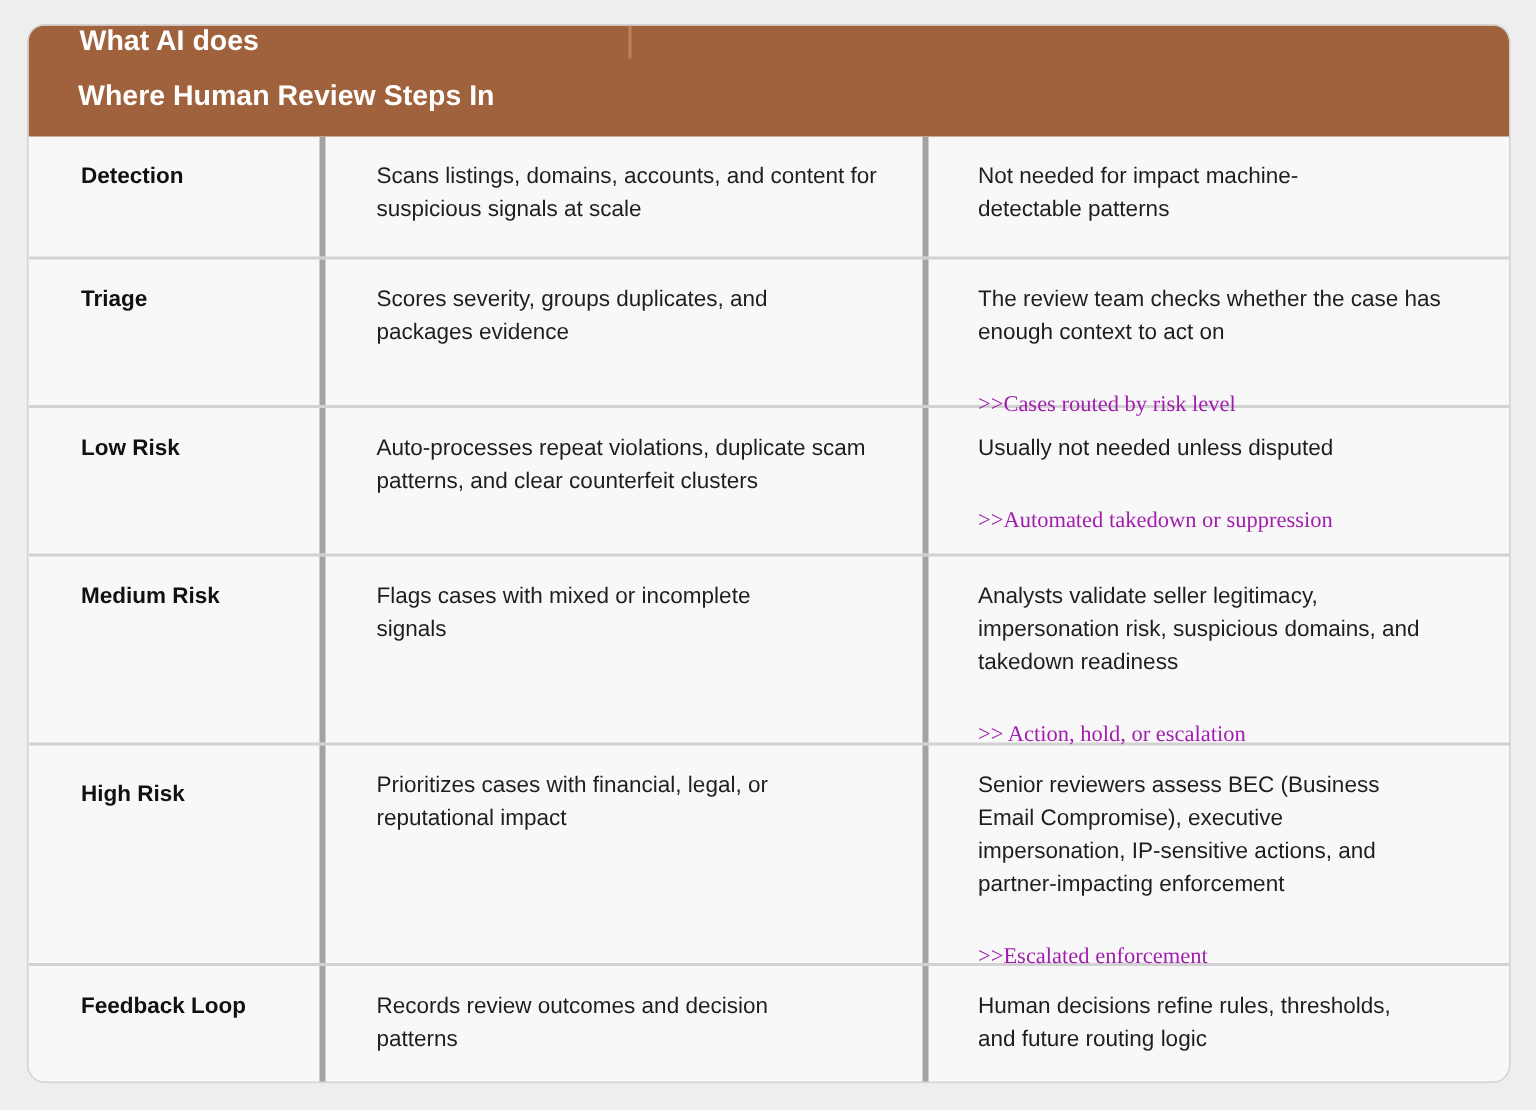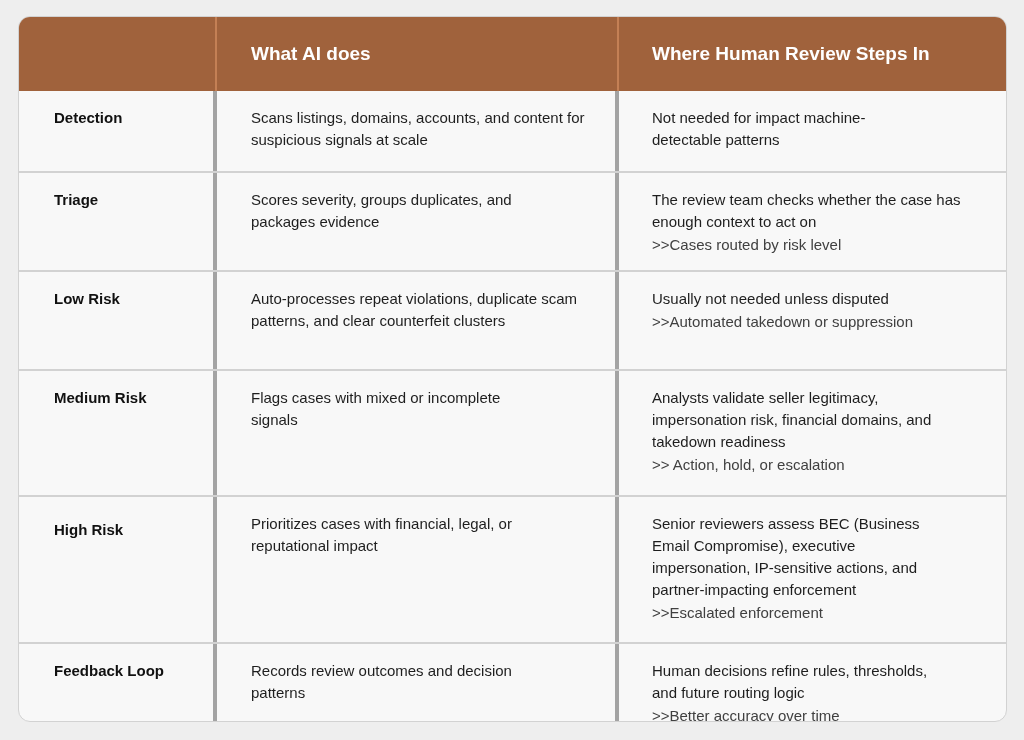--- a/index.html
+++ b/index.html
@@ -6,33 +6,33 @@
   body {
     width:1024px; height:740px; background:#eeeeee;
     font-family:"Liberation Sans", sans-serif; position:relative; overflow:hidden;
   }
   .table {
     position:absolute; left:18px; top:16px; width:989px; height:706px;
     border:1px solid #d2d2d2; border-radius:12px; overflow:hidden;
     background:#f8f8f8; box-sizing:border-box;
   }
   .hdr {
-    display:flex; height:74px; background:#a0623c; color:#ffffff;
+    display:flex; height:74px; background:#a0623c; color:#ffffff;flex-direction:column;
   }
   .hdr .c { font-weight:bold; font-size:19px; display:flex; align-items:center; box-sizing:border-box; }
   .c1 { width:198px; padding-left:35px; }
   .c2 { width:402px; padding-left:34px; padding-right:20px; }
   .c3 { flex:1; padding-left:33px; padding-right:32px; }
   .hdr .c1, .hdr .c2 { border-right:2px solid #c48055; }
   .row { display:flex; border-top:2px solid #d2d2d2; box-sizing:border-box; }
   .row .c { box-sizing:border-box; font-size:15px; line-height:22px; color:#1e1e1e; padding-top:16px; }
   .row .c1, .row .c2 { border-right:4px solid #a3a3a3; }
   .row .c1 { font-weight:bold; padding-left:35px; color:#111; }
   .row.first { border-top:none; }
-  .out { color:#404040; margin-top:1px; }
+  .out { color:#a21caf; margin-top:26px;font-family:Liberation Serif, serif; }
 </style>
 </head>
 <body>
 
 <div class="table">
   <div class="hdr">
     <div class="c c1"></div>
     <div class="c c2">What AI does</div>
     <div class="c c3">Where Human Review Steps In</div>
   </div>
@@ -60,21 +60,21 @@
     <div class="c c3">
       <div>Usually not needed unless disputed</div>
       <div class="out">&gt;&gt;Automated takedown or suppression</div>
     </div>
   </div>
 
   <div class="row" style="height:126px">
     <div class="c c1">Medium Risk</div>
     <div class="c c2" style="padding-right:104px">Flags cases with mixed or incomplete signals</div>
     <div class="c c3">
-      <div>Analysts validate seller legitimacy, impersonation risk, financial domains, and takedown readiness</div>
+      <div>Analysts validate seller legitimacy, impersonation risk, suspicious domains, and takedown readiness</div>
       <div class="out">&gt;&gt; Action, hold, or escalation</div>
     </div>
   </div>
 
   <div class="row" style="height:147px">
     <div class="c c1" style="padding-top:22px">High Risk</div>
     <div class="c c2" style="padding-right:92px">Prioritizes cases with financial, legal, or reputational impact</div>
     <div class="c c3">
       <div style="max-width:290px">Senior reviewers assess BEC (Business Email Compromise), executive impersonation, IP-sensitive actions, and partner-impacting enforcement</div>
       <div class="out">&gt;&gt;Escalated enforcement</div>

